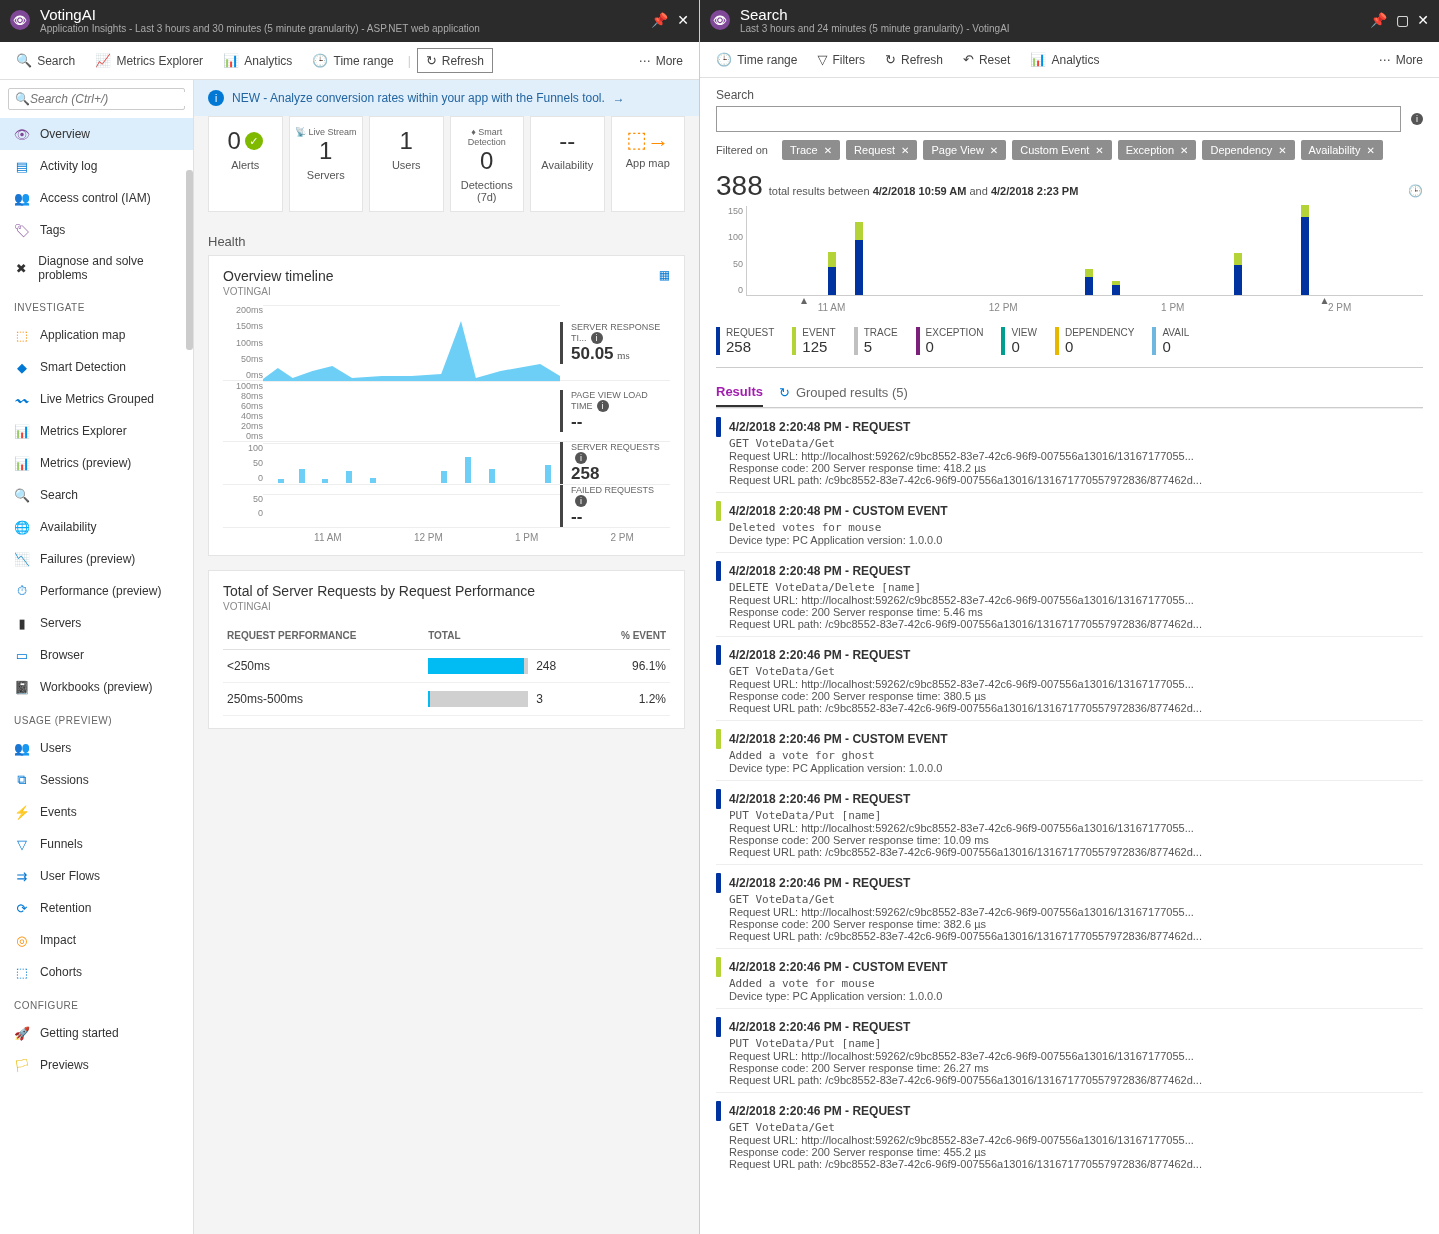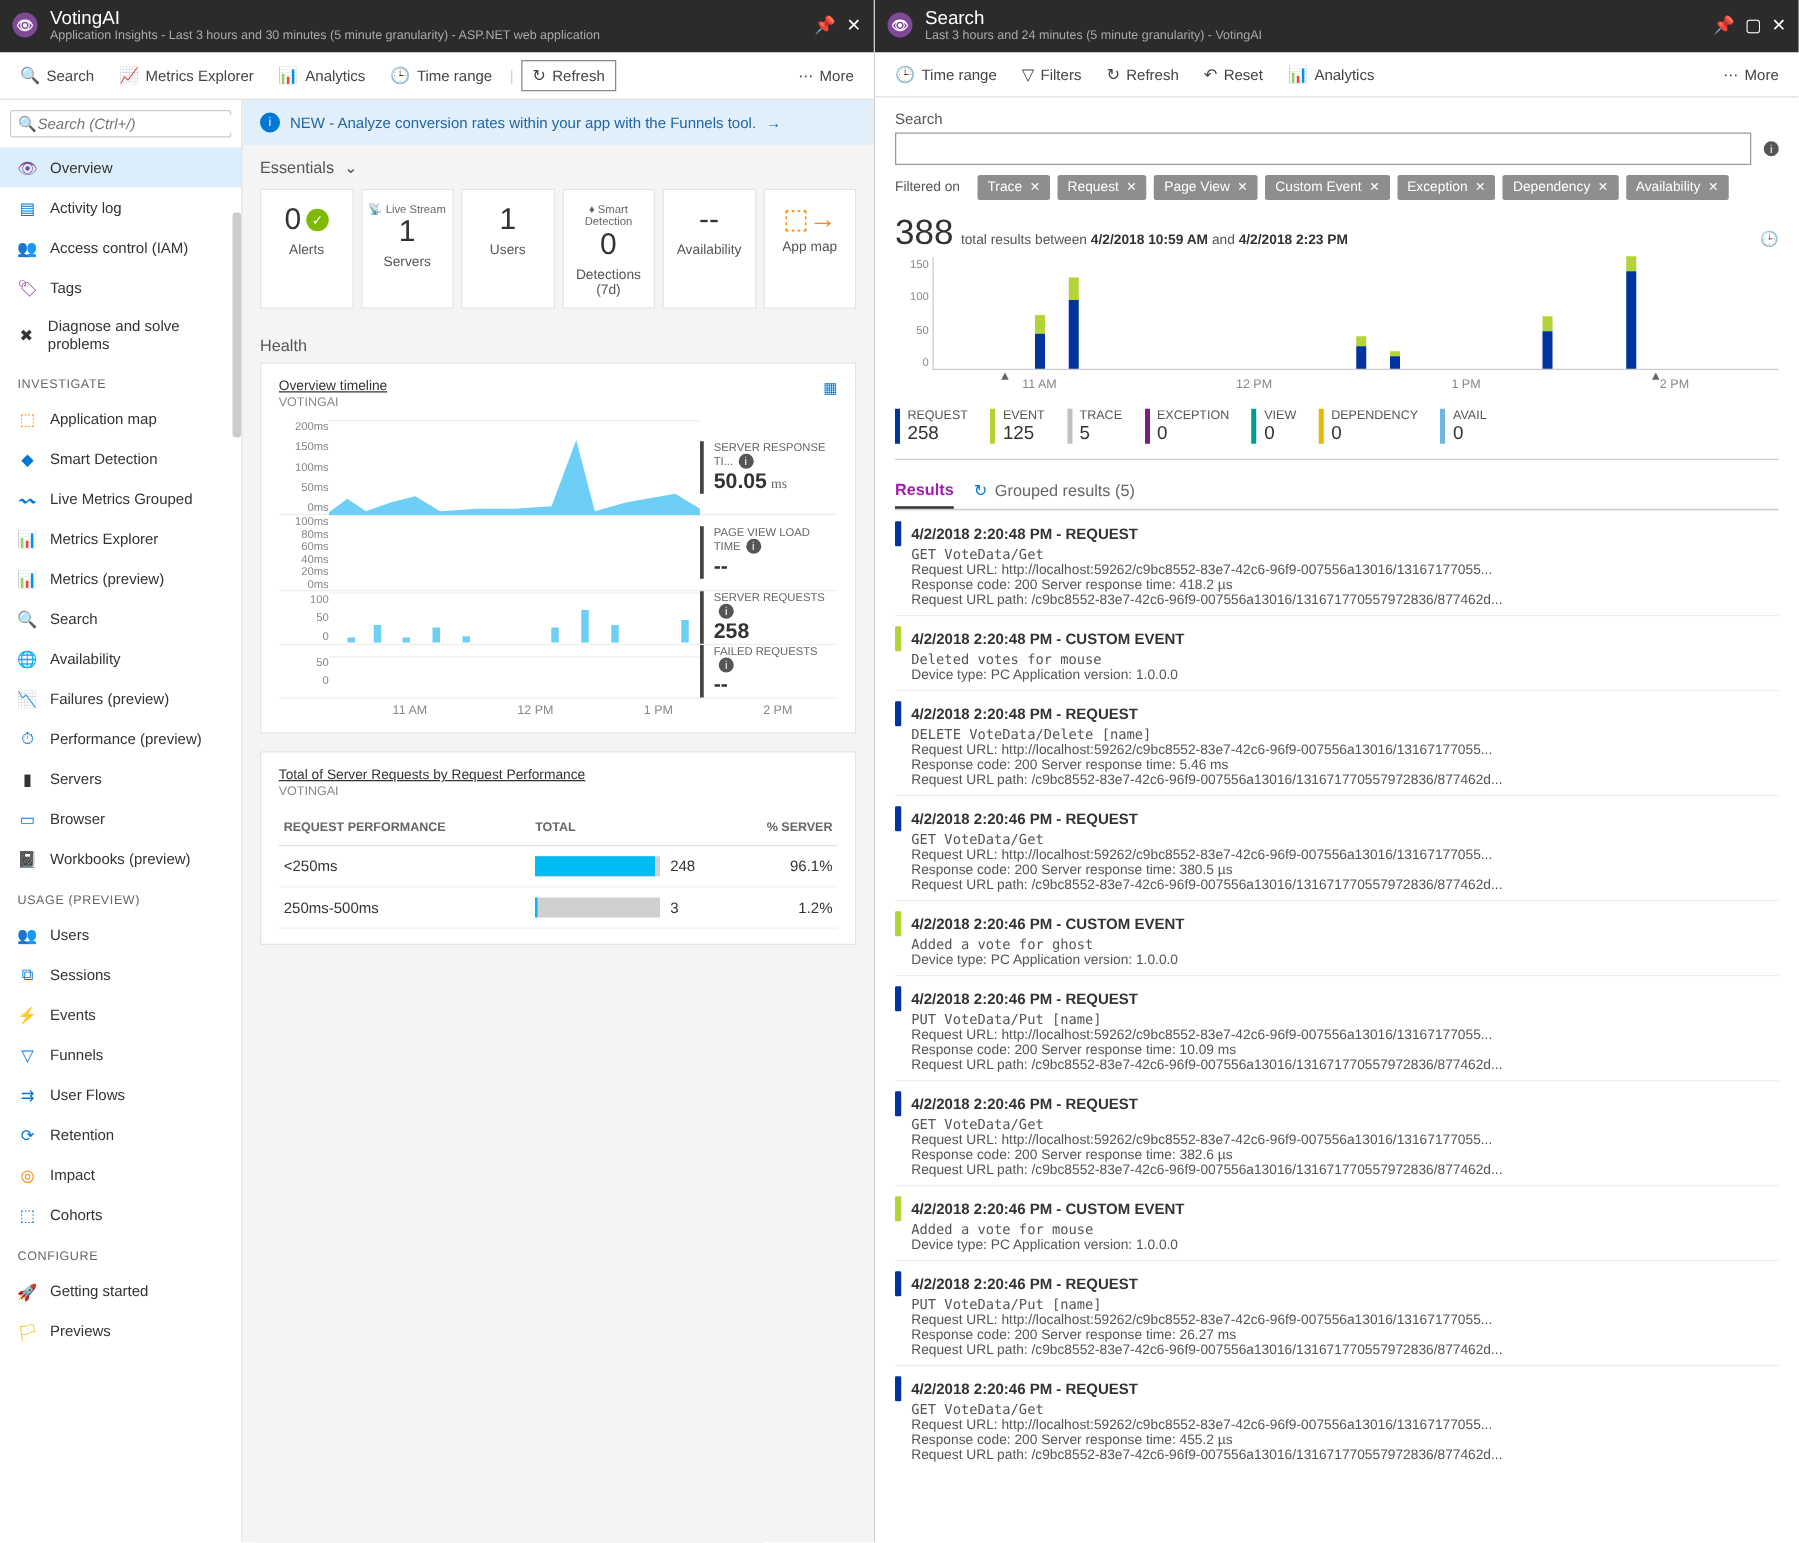--- a/index.html
+++ b/index.html
@@ -41,21 +41,21 @@
 .tiles { display: flex; gap: 6px; padding: 0 14px 12px; }
 .tile { background: #fff; border: 1px solid #e4e4e4; flex: 1; text-align: center; padding: 10px 4px 8px; }
 .tile-top-label { font-size: 9px; color: #666; display: flex; align-items: center; justify-content: center; gap: 2px; }
 .tile-big { font-size: 24px; font-weight: 400; color: #333; display: flex; align-items: center; justify-content: center; gap: 4px; }
 .tile-label { font-size: 11px; color: #555; margin-top: 4px; }
 .green-check { width: 18px; height: 18px; background: #7fba00; border-radius: 50%; color: #fff; font-size: 11px; display: inline-flex; align-items: center; justify-content: center; }
 
 .section-title { padding: 10px 14px 6px; font-size: 13px; color: #555; }
 
 .card { background: #fff; border: 1px solid #e4e4e4; margin: 0 14px 14px; padding: 12px 14px; }
-.card-title { font-size: 11px; color: #333; margin-bottom: 2px; text-decoration: underline; }
+.card-title { font-size: 14px; color: #333; margin-bottom: 2px; }
 .card-sub { font-size: 10px; color: #888; margin-bottom: 8px; }
 
 .timeline-row { display: flex; align-items: center; border-bottom: 1px solid #eee; }
 .timeline-chart { flex: 1; height: 52px; position: relative; border-top: 1px solid #eee; }
 .timeline-stat { width: 110px; padding-left: 8px; border-left: 3px solid #444; }
 .timeline-stat .sl { font-size: 9px; color: #666; }
 .timeline-stat .sv { font-size: 17px; font-weight: 600; color: #333; }
 .timeline-stat .su { font-size: 11px; color: #666; font-family: Liberation Serif, serif; }
 .info-dot { width:12px; height:12px; border-radius:50%; background:#555; color:#fff; font-size:9px; display:inline-flex; align-items:center; justify-content:center; margin-left:4px;}
 
@@ -281,24 +281,20 @@
             <span>Previews</span>
           </div>
       </div>
 
       <div class="main">
         <div class="info-banner">
           <span style="width:16px;height:16px;border-radius:50%;background:#0078d4;color:#fff;display:inline-flex;align-items:center;justify-content:center;font-size:10px">i</span>
           <span>NEW - Analyze conversion rates within your app with the Funnels tool.</span>
           <span>→</span>
         </div>
-        <div class="essentials">
-            <span>Essentials</span> 
-            <span>⌄</span>
-          </div>
 
         <div class="tiles">
           <div class="tile">
             <div class="tile-big">
                 <span>0</span>
                 <span class="green-check">✓</span>
               </div>
             <div class="tile-label">Alerts</div>
           </div>
           <div class="tile">
@@ -416,21 +412,21 @@
         </div>
 
         <div class="card">
           <div class="card-title">Total of Server Requests by Request Performance</div>
           <div class="card-sub">VOTINGAI</div>
           <table class="perf-table">
             <thead>
                 <tr>
               <th style="width:45%">REQUEST PERFORMANCE</th>
               <th style="width:35%">TOTAL</th>
-              <th style="width:20%;text-align:right">% SERVER</th>
+              <th style="width:20%;text-align:right">% EVENT</th>
             </tr>
               </thead>
             <tbody id="perf-rows">
                 <tr>
                   <td>&lt;250ms</td>
     <td>
                     <div style="display:flex;align-items:center;gap:8px">
                       <div class="perf-bar">
                         <div class="perf-bar-fill" style="width:96%"></div>
                       </div>

